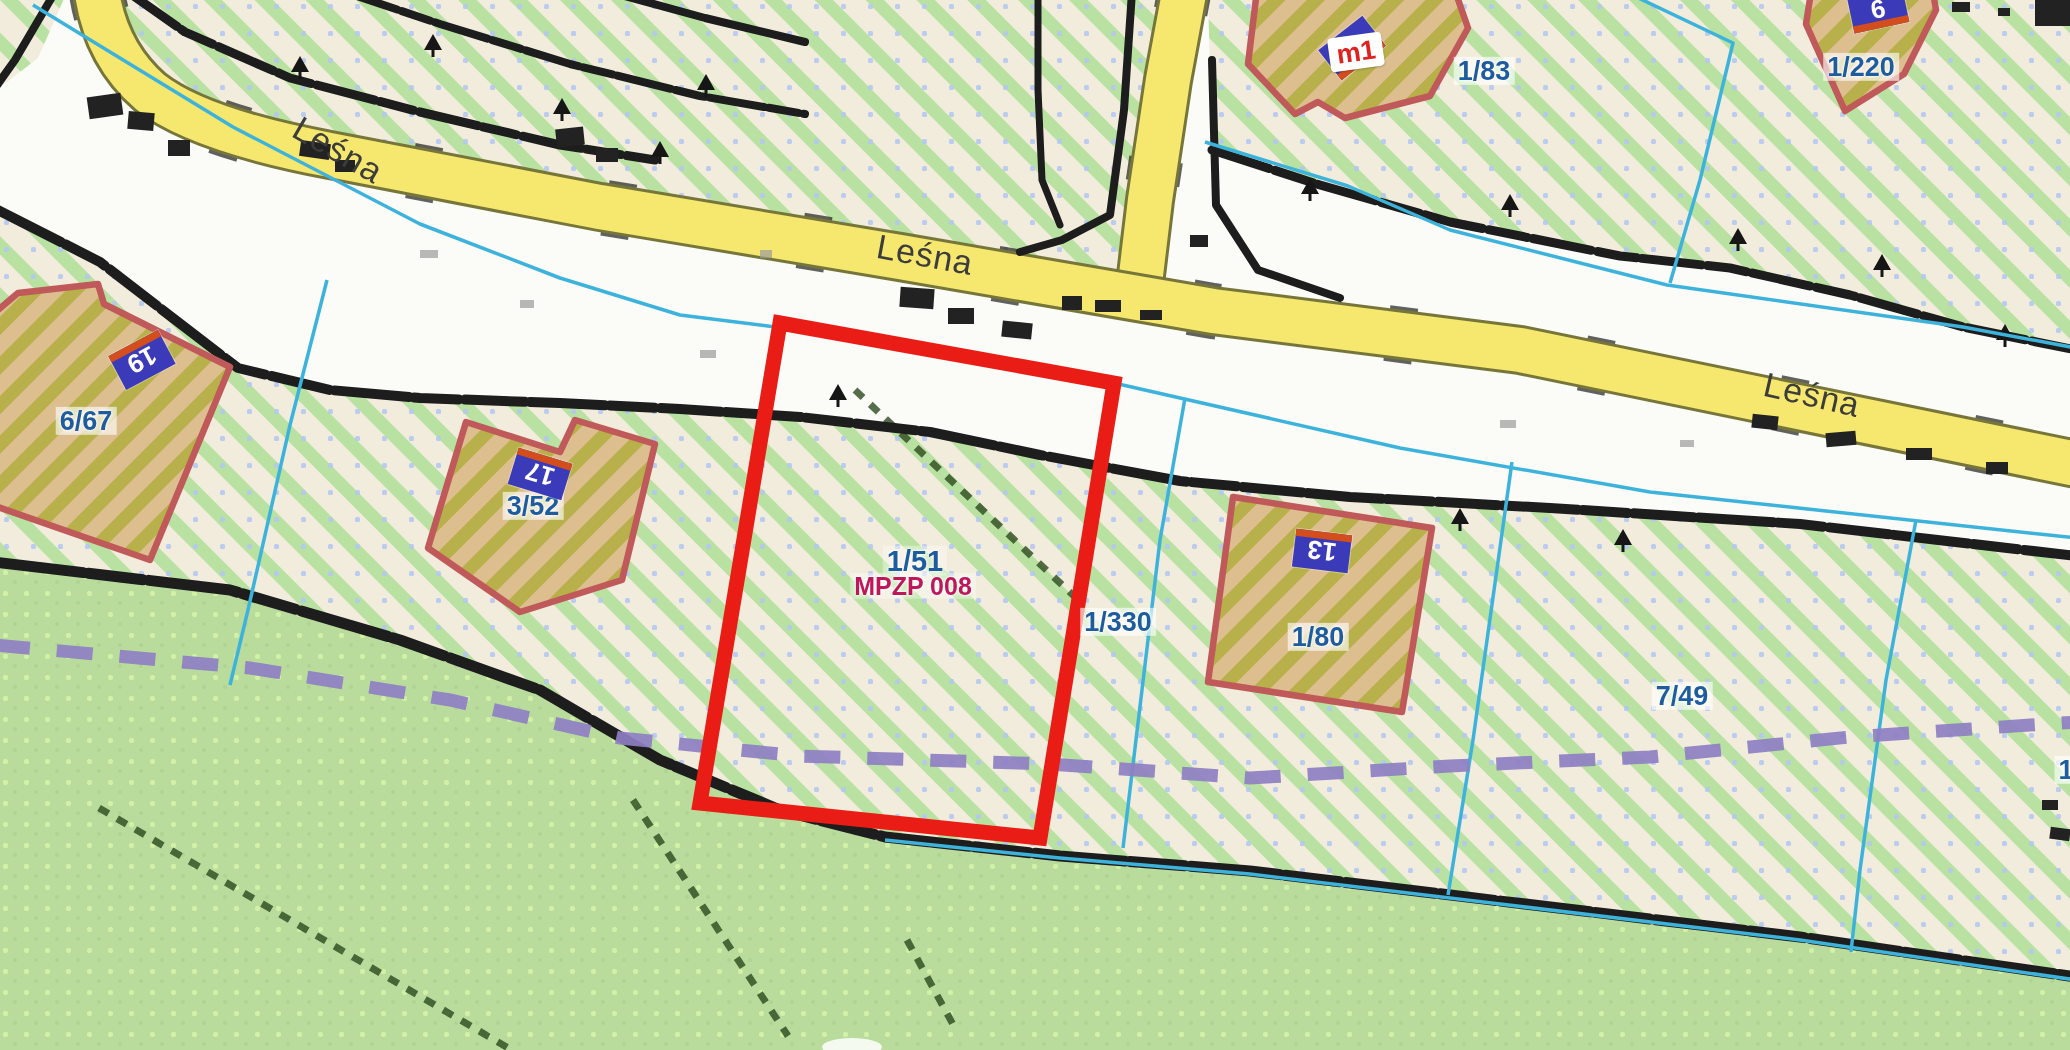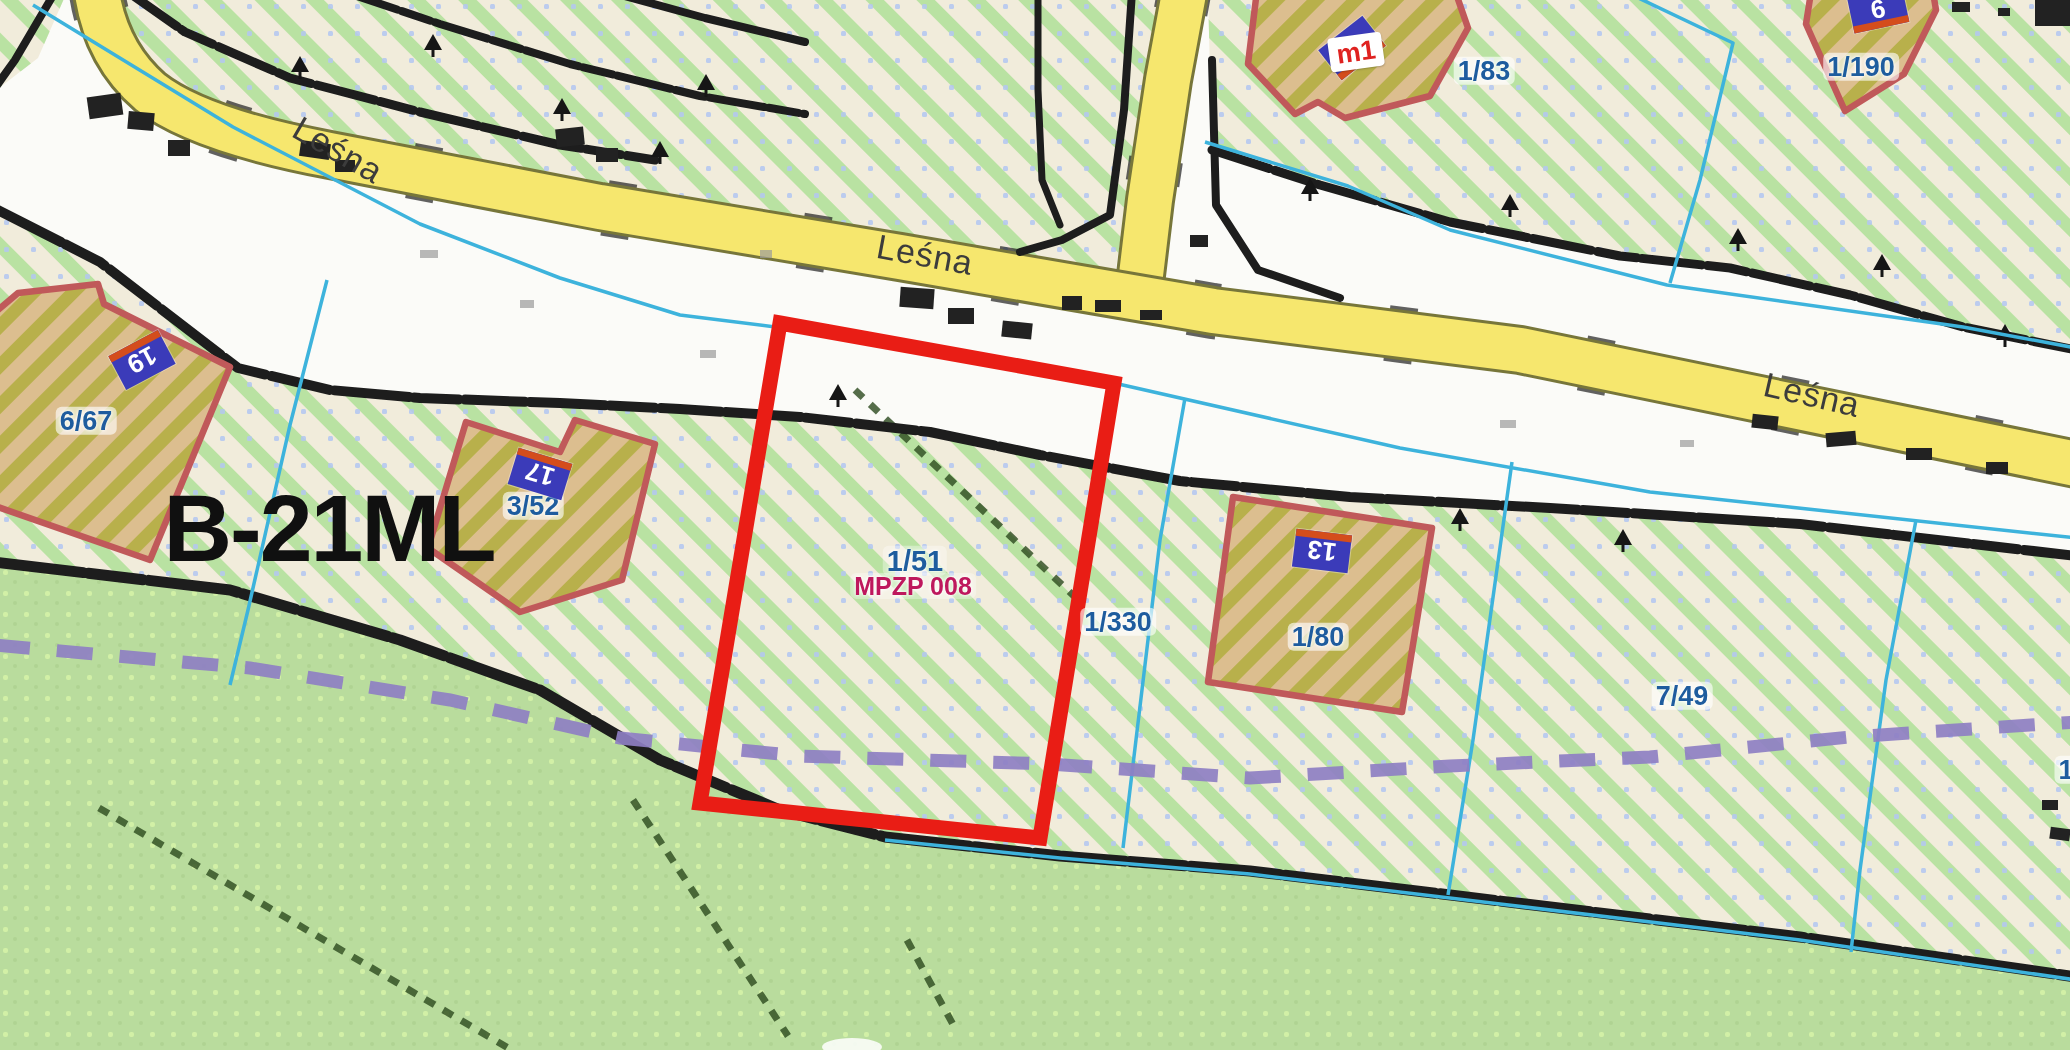--- a/index.html
+++ b/index.html
@@ -4,21 +4,21 @@
 <style>
   html,body{margin:0;padding:0;background:#e8e8e8;}
   .stage{
     position:relative;width:2070px;height:1050px;overflow:hidden;
     background:#fbfbf8;font-family:"Liberation Sans",sans-serif;
   }
   .stage svg{position:absolute;left:0;top:0;}
   .lbl{
     position:absolute;transform:translate(-50%,-50%);
     font-weight:700;font-size:27px;color:#1e5c9e;white-space:nowrap;
-    background:rgba(255,255,255,.62);padding:0 4px;border-radius:6px;
+    background:rgba(255,255,255,.62);padding:0 4px;border-radius:0;
     text-shadow:0 0 3px #fff,0 0 5px #fff;line-height:1.05;
   }
   .lbl-sel{background:rgba(255,255,255,.35);font-size:29px;text-align:right;}
   .lbl-mpzp{color:#be185d;font-size:25px;background:rgba(255,255,255,.30);}
   .street{
     position:absolute;transform:translate(-50%,-50%) rotate(var(--r));
     font-weight:400;font-size:34px;color:#3c3c3c;white-space:nowrap;
     letter-spacing:1px;
   }
   .zone{
@@ -204,29 +204,28 @@
 
   <polygon points="780,323 1114,383 1040,838 700,803" fill="none" stroke="#e91d15" stroke-width="15" stroke-linejoin="miter"></polygon>
 
   <ellipse cx="852" cy="1047" rx="30" ry="9" fill="rgba(255,255,255,.85)"></ellipse>
 </svg>
 
   <div class="street" style="left:338px;top:150px;--r:30deg">Leśna</div>
   <div class="street" style="left:925px;top:255px;--r:10.5deg">Leśna</div>
   <div class="street" style="left:1812px;top:395px;--r:13deg">Leśna</div>
 
-  <div class="zone" style="left:329px;top:528px">B-21ML</div>
 
   <div class="lbl" style="left:86px;top:421px">6/67</div>
   <div class="lbl" style="left:533px;top:506px">3/52</div>
   <div class="lbl" style="left:1118px;top:622px">1/330</div>
   <div class="lbl" style="left:1318px;top:637px">1/80</div>
   <div class="lbl" style="left:1682px;top:696px">7/49</div>
   <div class="lbl" style="left:1484px;top:71px">1/83</div>
-  <div class="lbl" style="left:1861px;top:67px">1/190</div>
+  <div class="lbl" style="left:1861px;top:67px">1/220</div>
   <div class="lbl" style="left:2066px;top:770px">1</div>
 
   <div class="lbl lbl-sel" style="left:915px;top:561px">1/51</div>
   <div class="lbl lbl-mpzp" style="left:913px;top:586px">MPZP 008</div>
 
   <div class="plate" style="left:142px;top:360px;--r:152deg">
     <div class="strip"></div>
     <span>19</span>
   </div>
   <div class="plate" style="left:540px;top:474px;--r:197deg">

